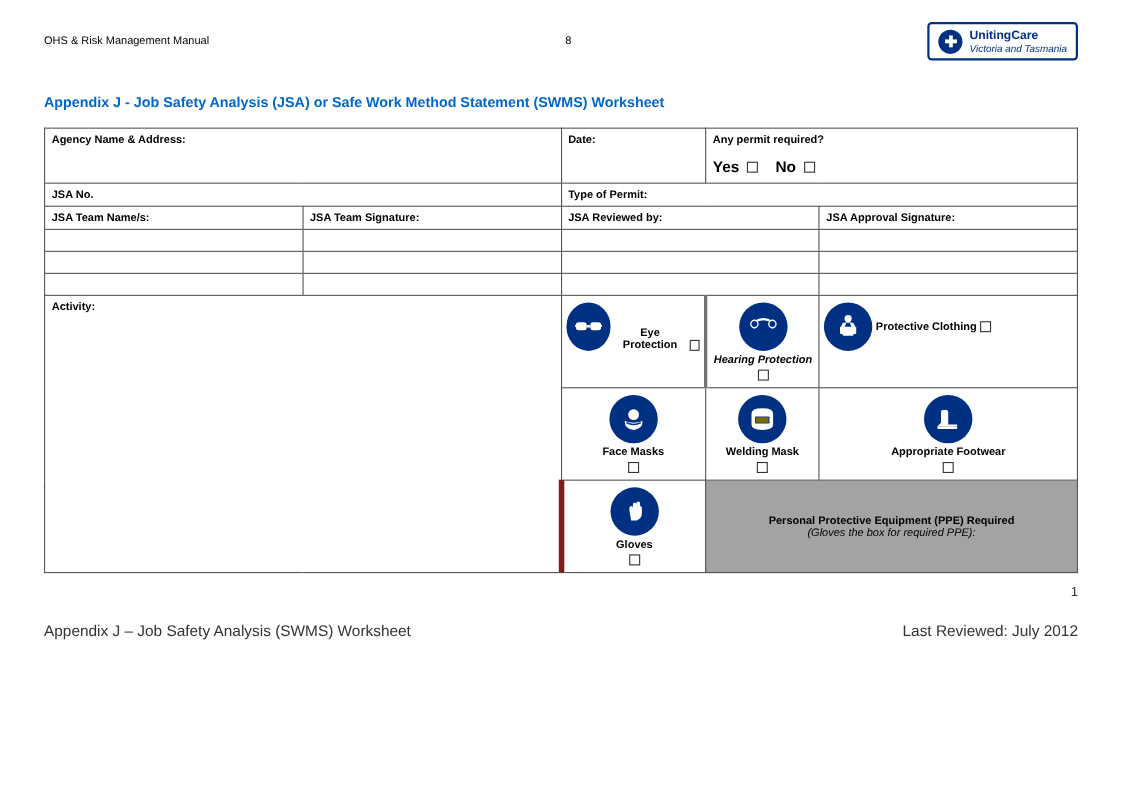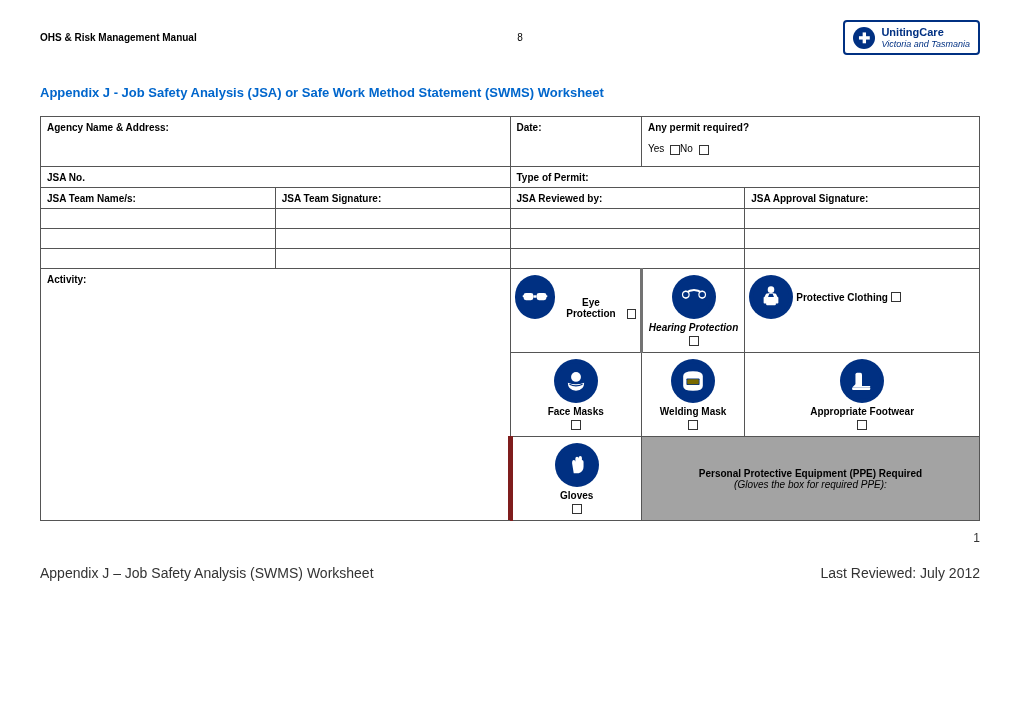--- a/index.html
+++ b/index.html
@@ -20,21 +20,21 @@
 
     
     .header {
       display: flex;
       justify-content: space-between;
       align-items: center;
       margin-bottom: 30px;
     }
     .header-title {
       font-size: 10px;
-      font-weight: bold;
+      font-weight: normal;
       text-align: center;
     }
     .header-page {
       font-size: 10px;
     }
     .logo-box {
       border: 2px solid #003082;
       border-radius: 4px;
       padding: 4px 8px;
       display: flex;
@@ -91,23 +91,24 @@
       white-space: nowrap;
     }
 
     
     .agency-row td { height: 50px; }
     .permit-cell {
       vertical-align: top;
     }
     .permit-yes-no {
       display: flex;
-      gap: 0;
+      gap: 16px;
       margin-top: 10px;
-      font-size: 10px;
+      font-size: 14px;
+      font-weight: bold;
     }
     .checkbox-inline {
       display: inline-block;
       width: 10px;
       height: 10px;
       border: 1px solid #333;
       margin-left: 3px;
       vertical-align: middle;
     }
     .ppe-icon {

